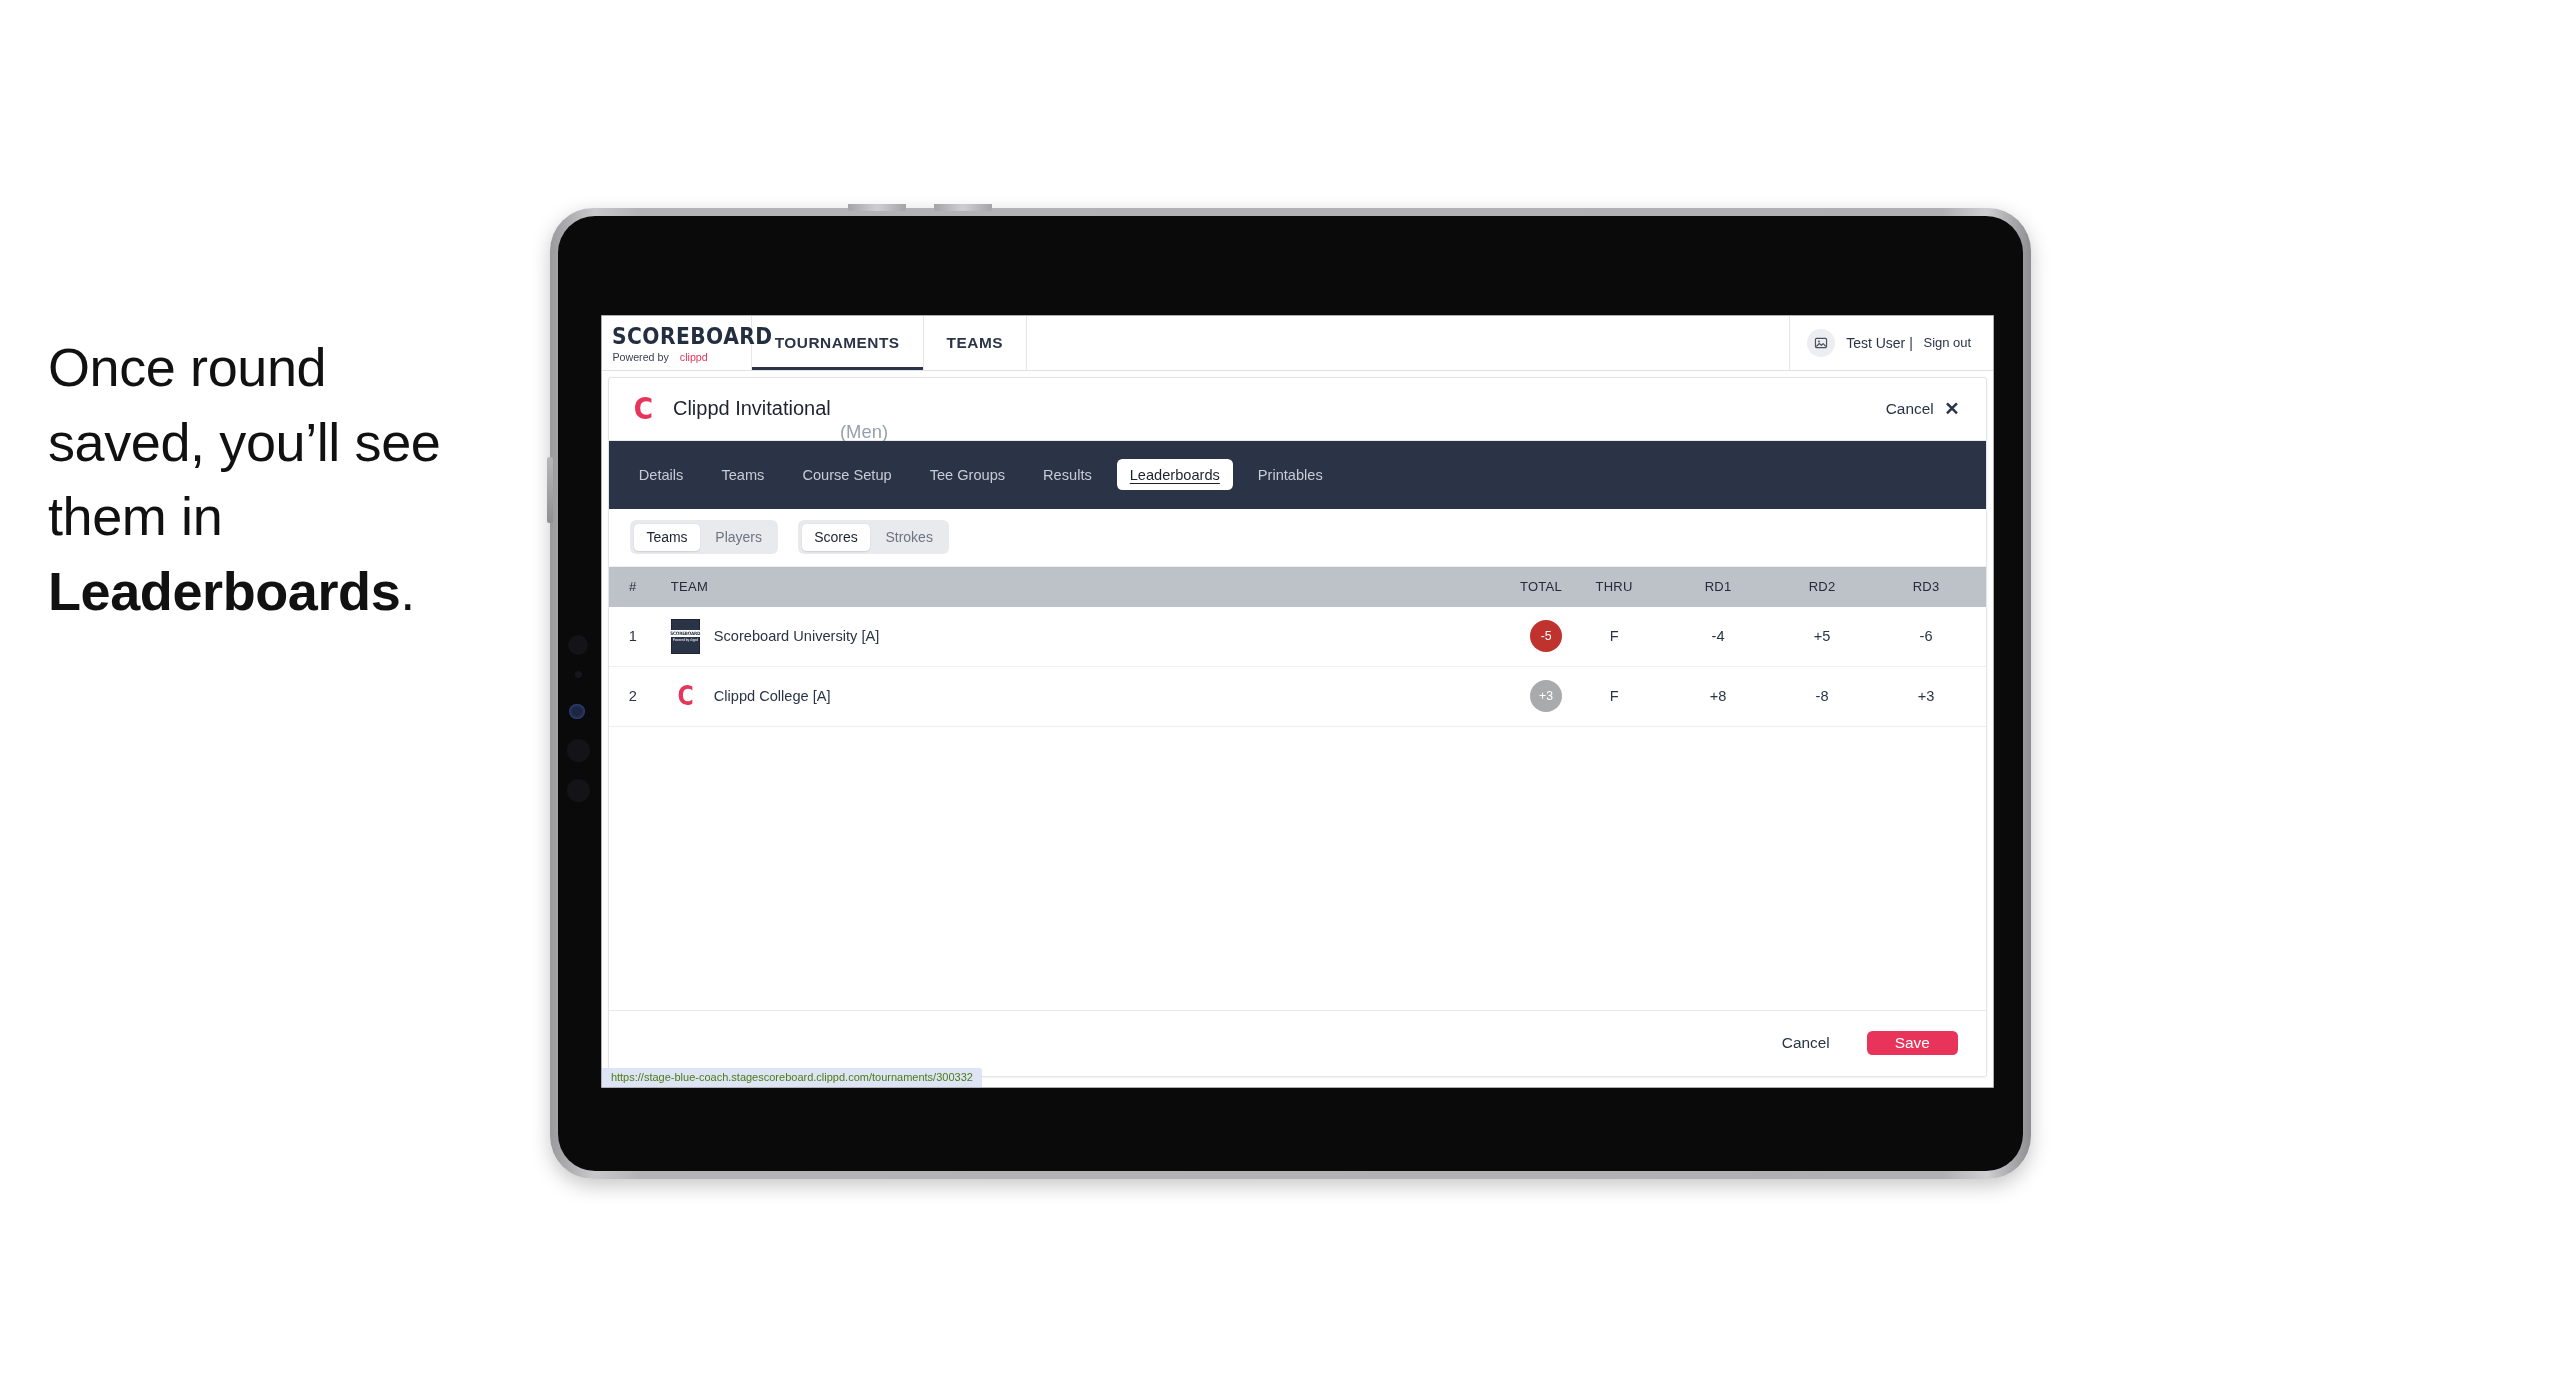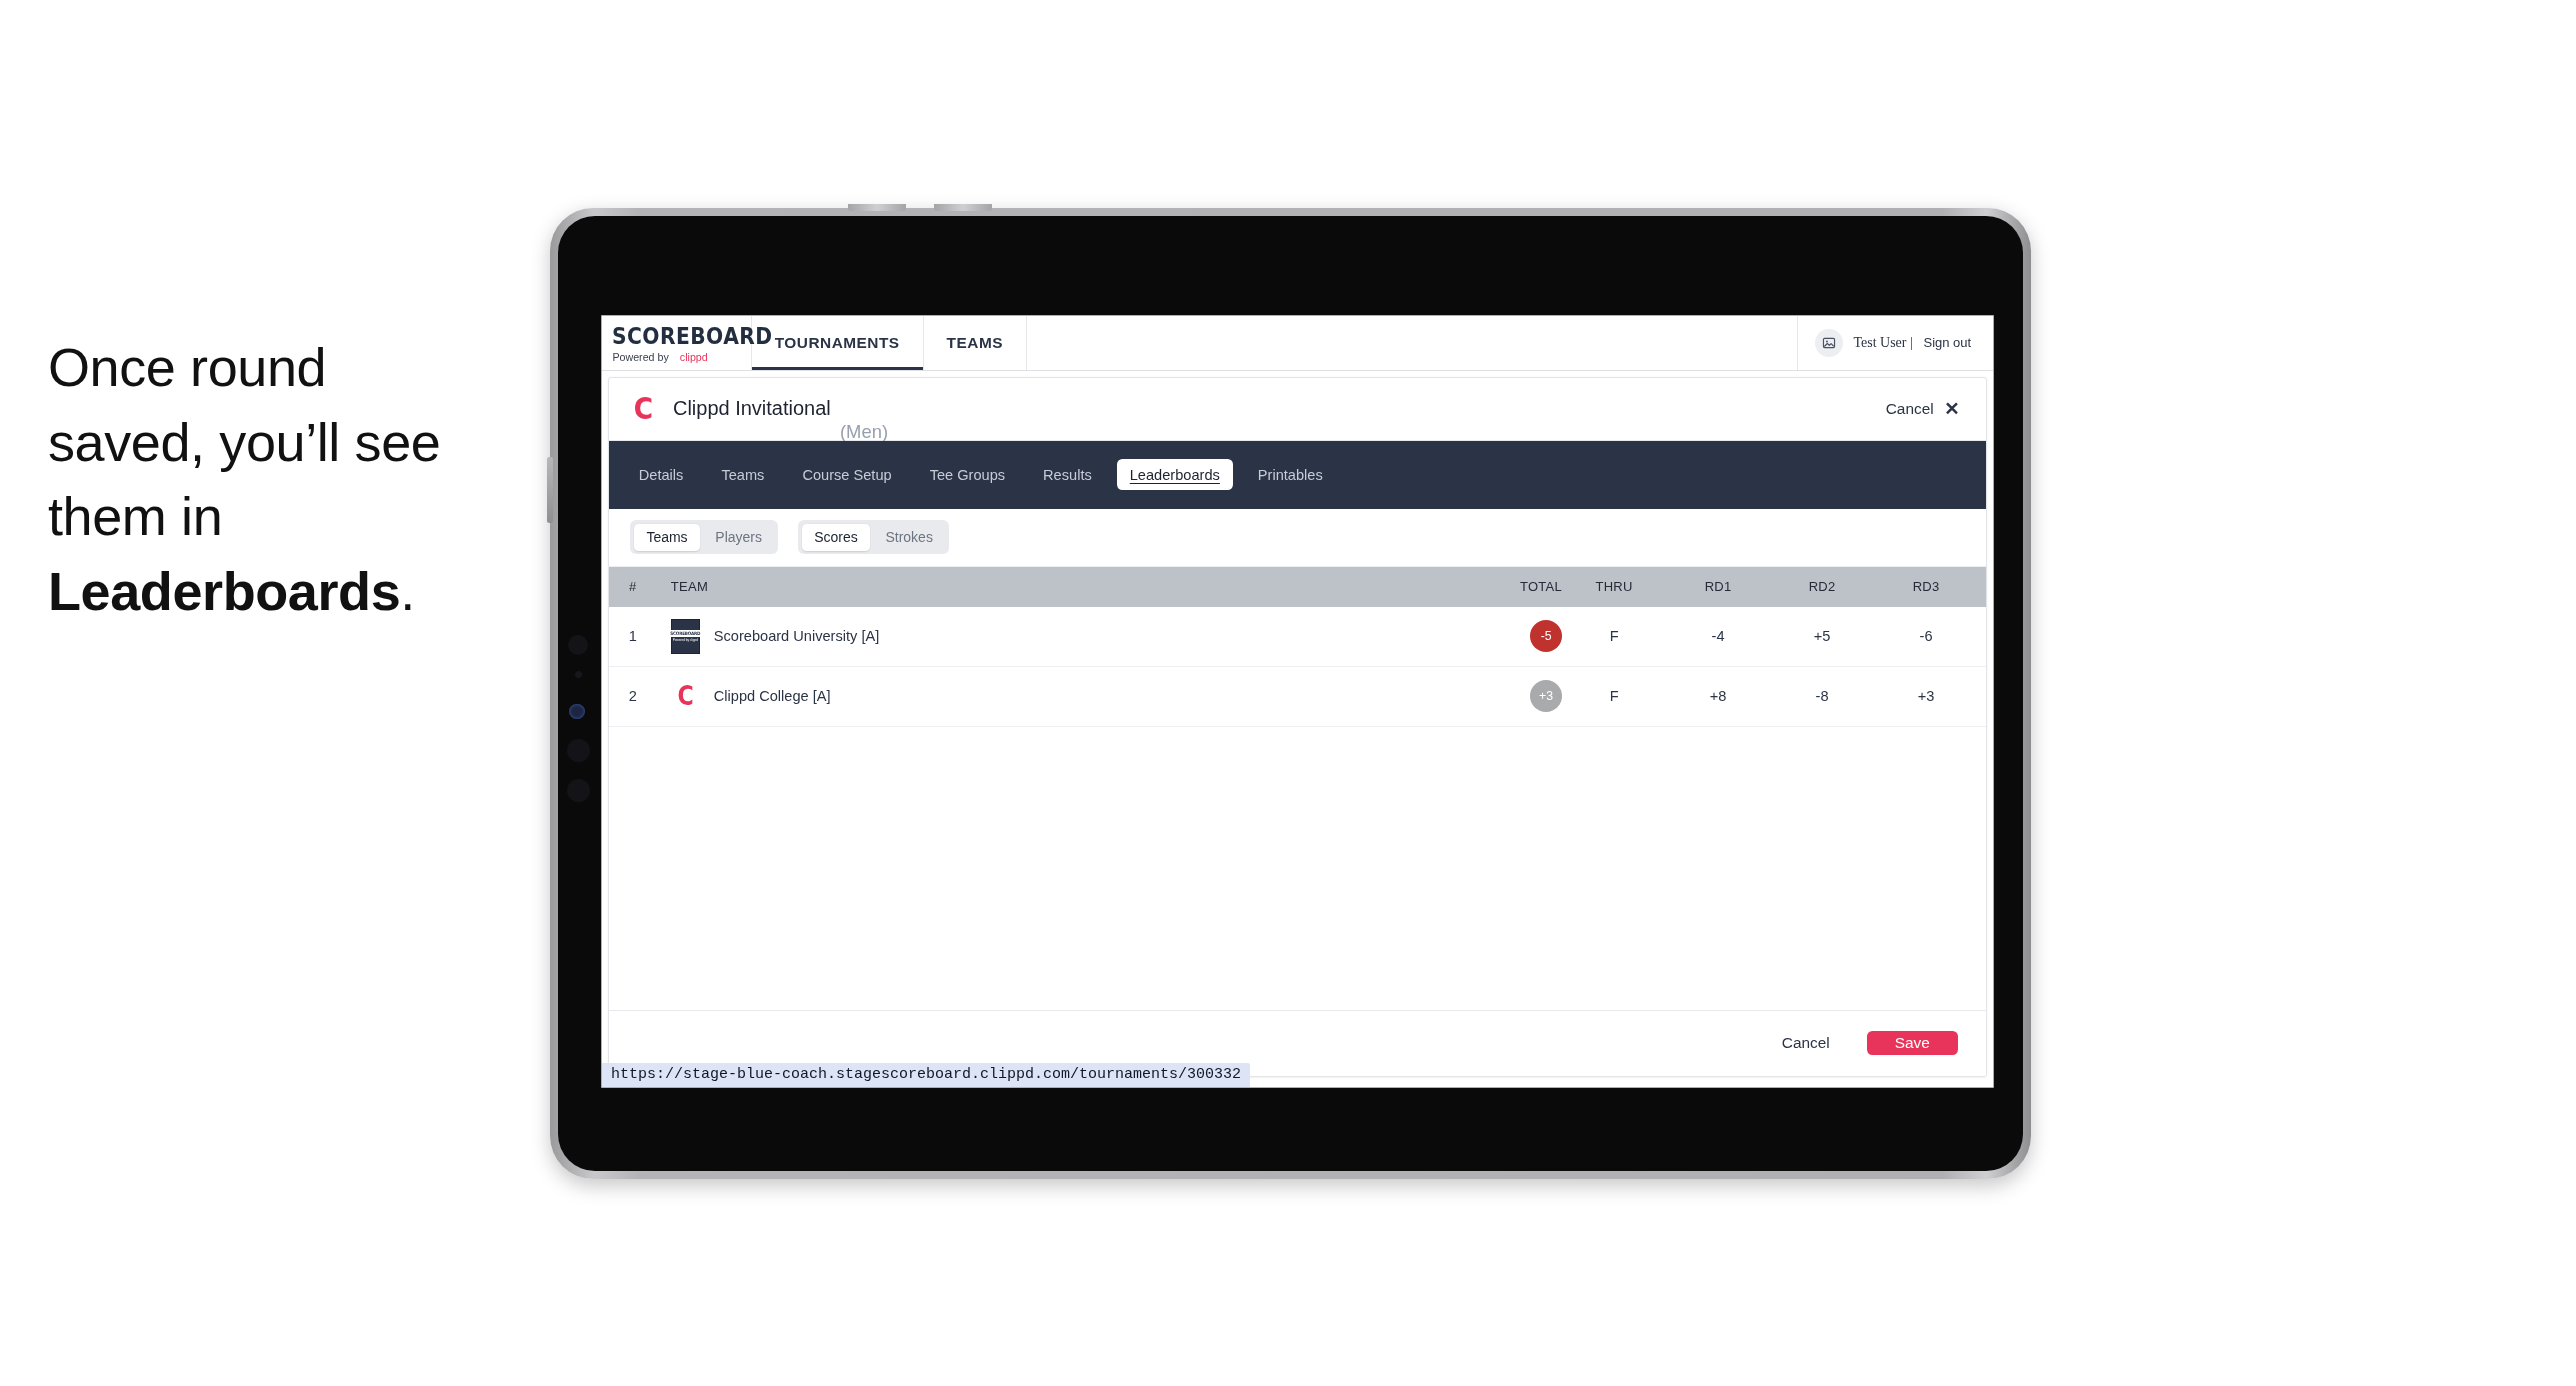--- a/index.html
+++ b/index.html
@@ -122,21 +122,21 @@
   #user-area {
     display: flex; align-items: center; gap: 10.7px;
     padding: 0 21.5px 0 17px;
   }
   #avatar {
     width: 28px; height: 28px; border-radius: 50%;
     background: #eceef1;
     display: flex; align-items: center; justify-content: center;
   }
   #avatar svg { width: 14px; height: 14px; }
-  #user-name { font-size: 14px; color: #2b3446; white-space: nowrap; font-family: Liberation Serif, serif; }
+  #user-name { font-size: 14px; color: #2b3446; white-space: nowrap; }
   #signout { font-size: 13px; color: #2b3446; cursor: pointer; white-space: nowrap; }
 
   
   #card {
     position: absolute;
     left: 6.1px; top: 61px;
     width: 1379px; height: 700px;
     background: #ffffff;
     border: 0.8px solid #e3e4e8;
     border-radius: 3.1px;
@@ -316,26 +316,25 @@
     padding: 3px 28px;
     cursor: pointer;
     font-family: "Liberation Sans", sans-serif;
   }
 
   
   #statusbar {
     position: absolute;
     left: 0; bottom: 0;
     background: #dde4f6;
-    color: #0f172a;
-    font-size: 15px;
+    color: #4d7c0f;
+    font-size: 11px;
     padding: 3.1px 9.2px 3.8px 9.2px;
     white-space: nowrap;
     border-top-right-radius: 2.3px;
-    font-family: Liberation Mono, monospace;
   }
 </style>
 </head>
 <body>
 
 <div id="caption">
   <div>Once round</div>
   <div>saved, you’ll see</div>
   <div>them in</div>
   <div><span class="bold">Leaderboards</span><span>.</span></div>

